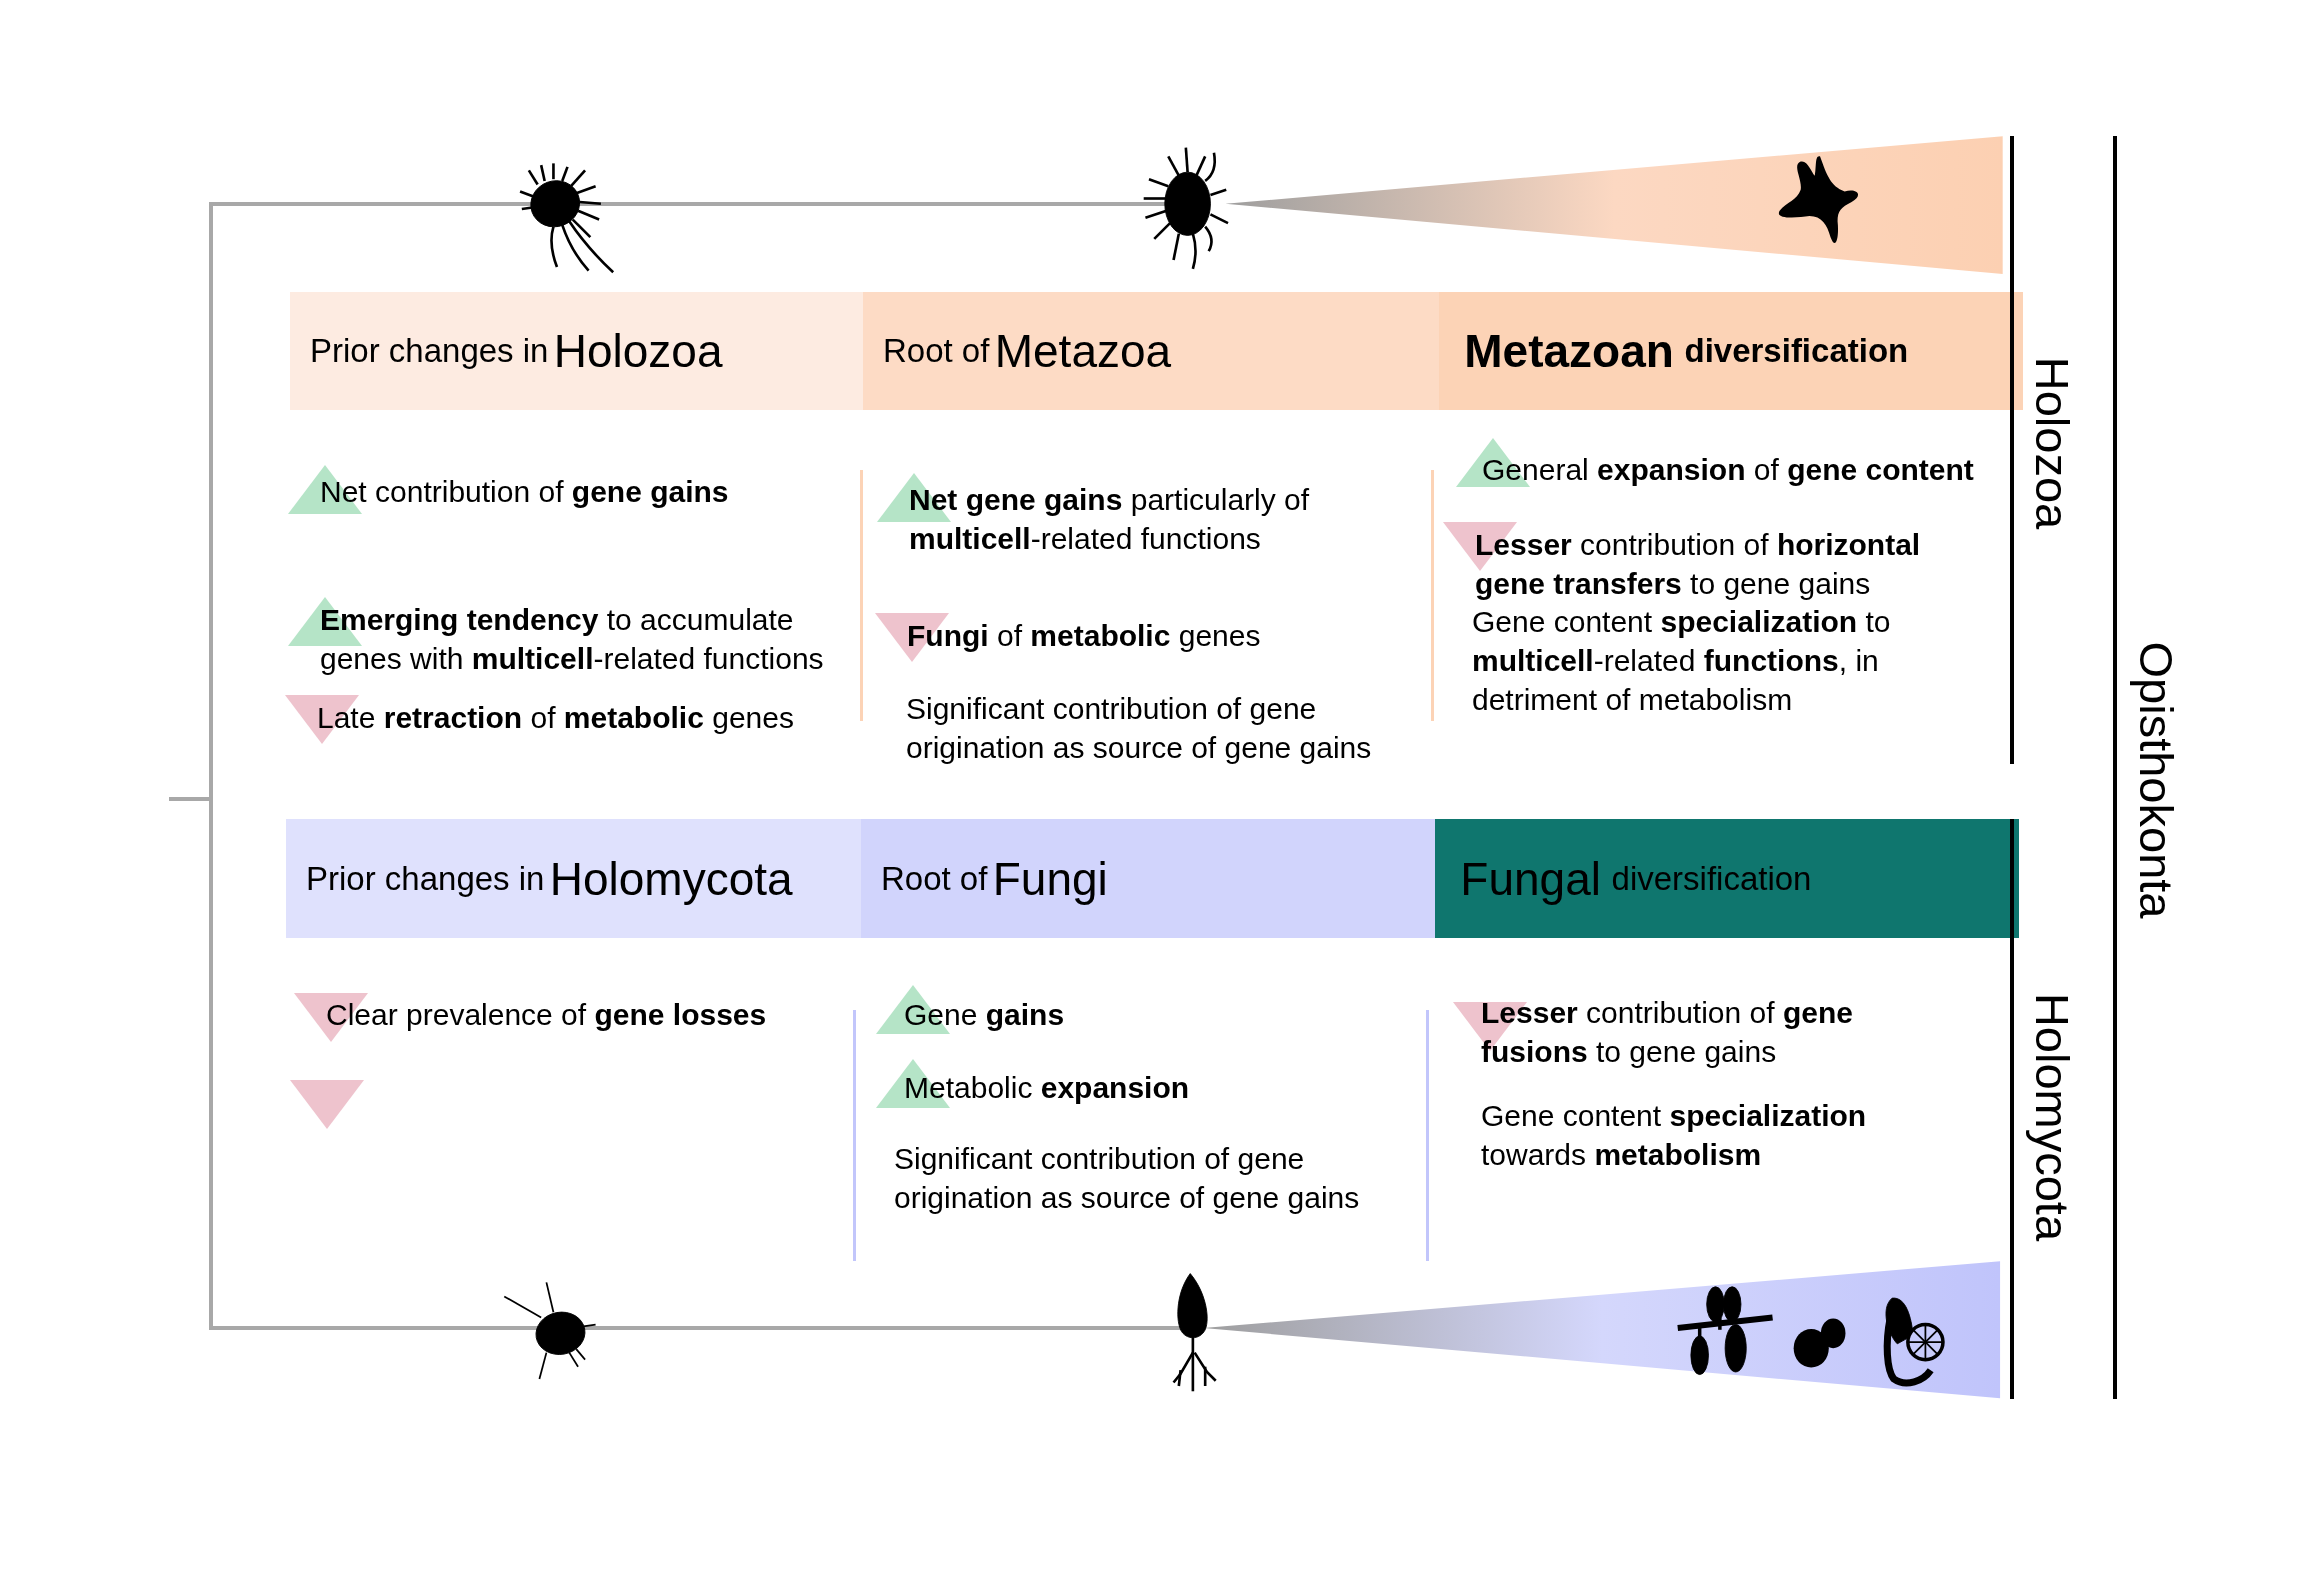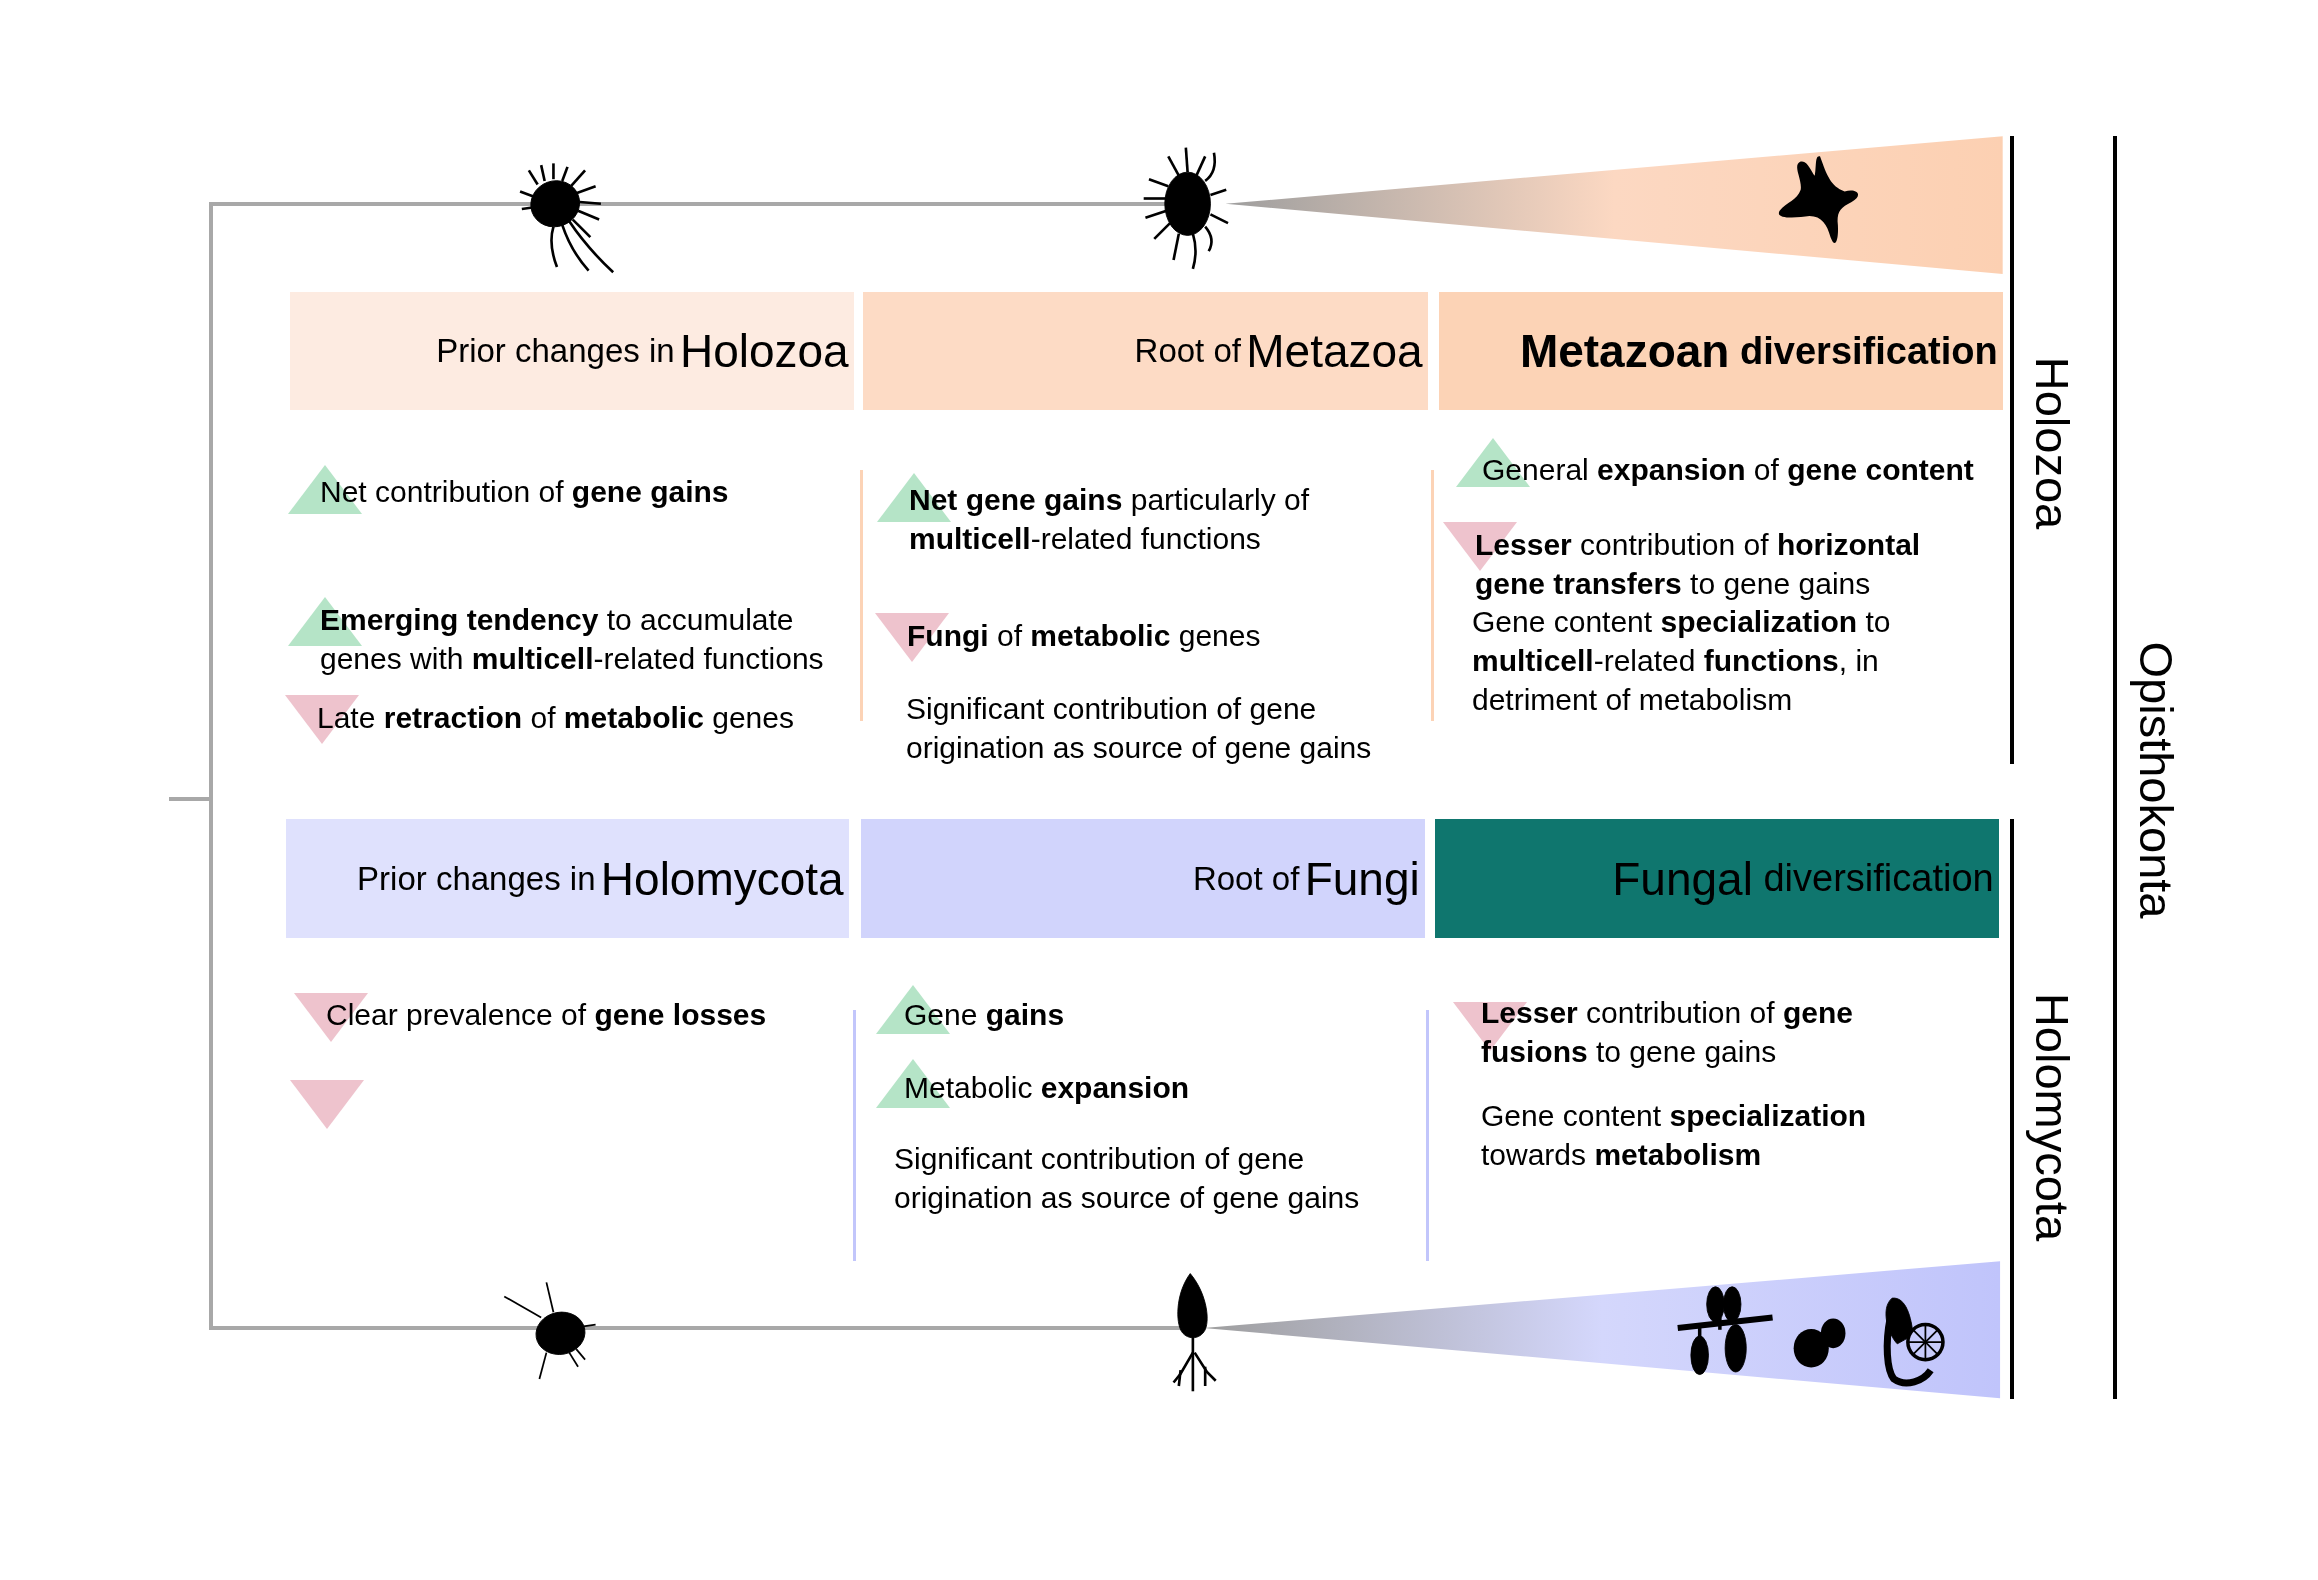--- a/index.html
+++ b/index.html
@@ -1,23 +1,23 @@
 <!DOCTYPE html>
 <html style="font-size:14px"><head>
 <meta charset="utf-8">
 <style>
   html, body { margin: 0; padding: 0; background: #ffffff; }
   body { width: 2319px; height: 1581px; position: relative; overflow: hidden;
          font-family: "Liberation Sans", sans-serif; color: #000; }
   .abs { position: absolute; }
   .tree-line { position: absolute; background: #a8a8a8; }
-  .hdr { position: absolute; display: flex; align-items: center; justify-content: flex-end;
-         font-size: 33px; white-space: nowrap; }
+  .hdr { position: absolute; display: flex; align-items: center; justify-content: flex-start;
+         font-size: 33px; white-space: nowrap; padding-left: 20px; }
   .hdr .big { font-size: 46px; margin: 0 5.3px; }
-  .hdr .small { font-size: 38px; margin: 0 5.3px; }
+  .hdr .small { font-size: 33px; margin: 0 5.3px; }
   .item { position: absolute; font-size: 30px; line-height: 39px; }
   .item .txt { position: relative; z-index: 2; }
   .item b { font-weight: bold; }
   .tri { position: absolute; z-index: 1; width: 0; height: 0; }
   .tri.up { border-left: 37px solid transparent; border-right: 37px solid transparent;
             border-bottom: 49px solid #b5e4c7; }
   .tri.down { border-left: 37px solid transparent; border-right: 37px solid transparent;
               border-top: 49px solid #eec3cd; }
   .sep { position: absolute; width: 2.6px; }
   .vlabel { position: absolute; font-size: 47px; white-space: nowrap;

